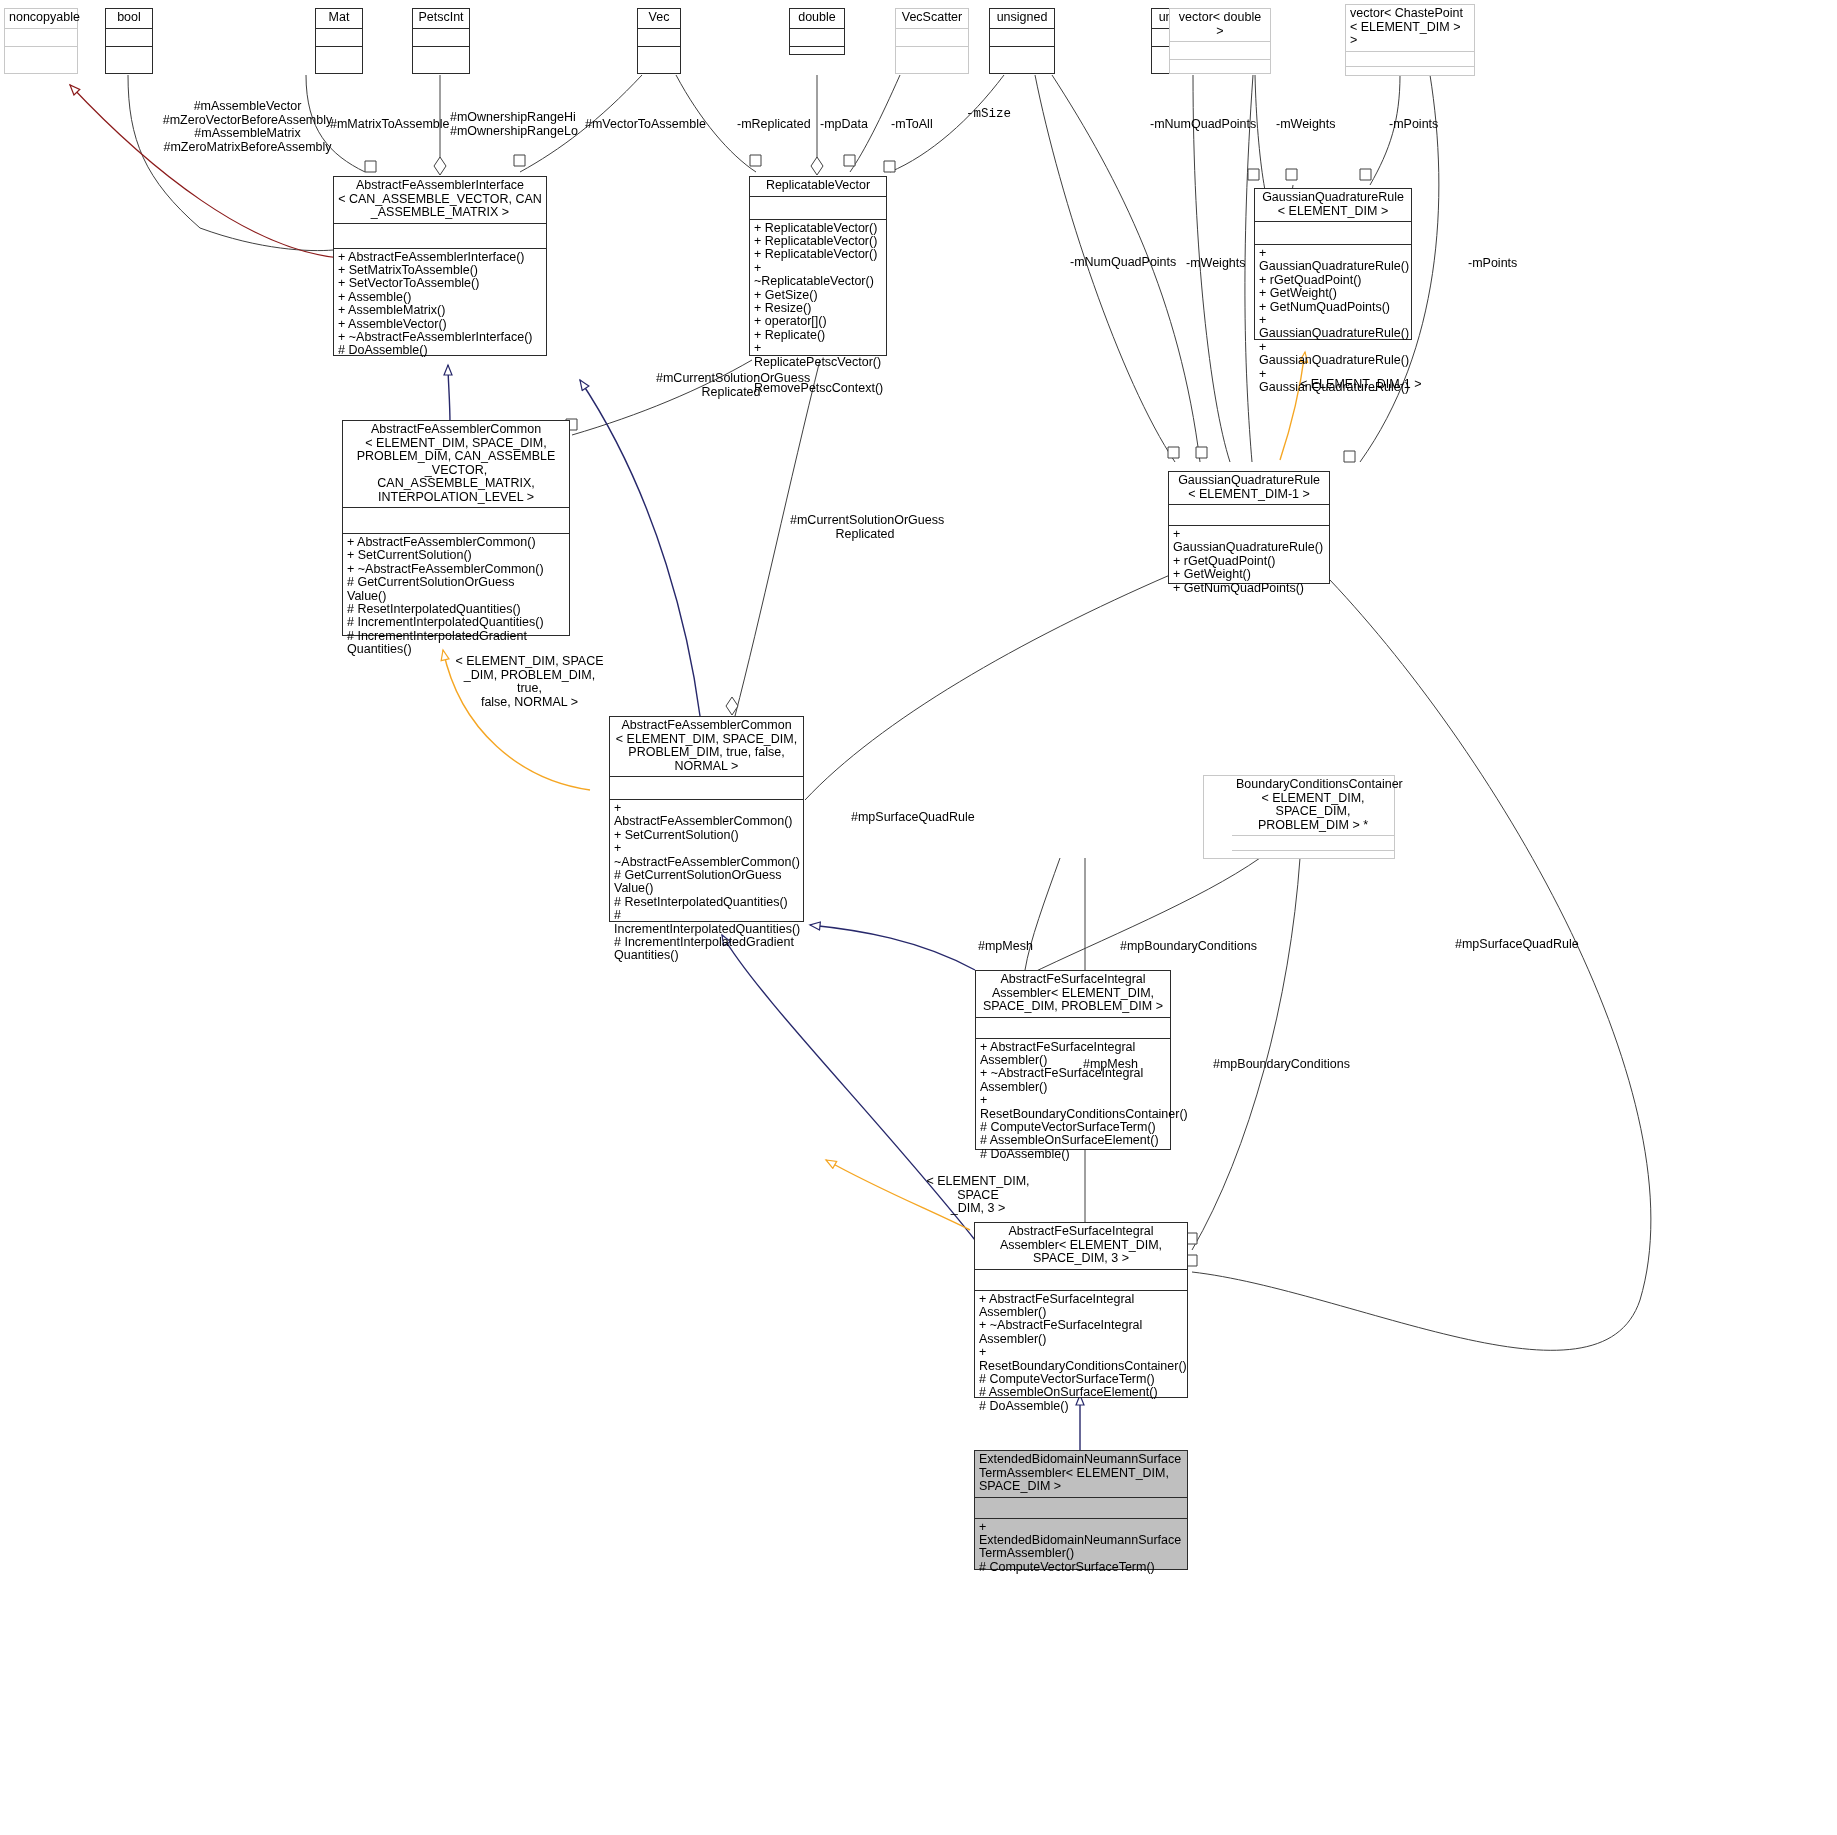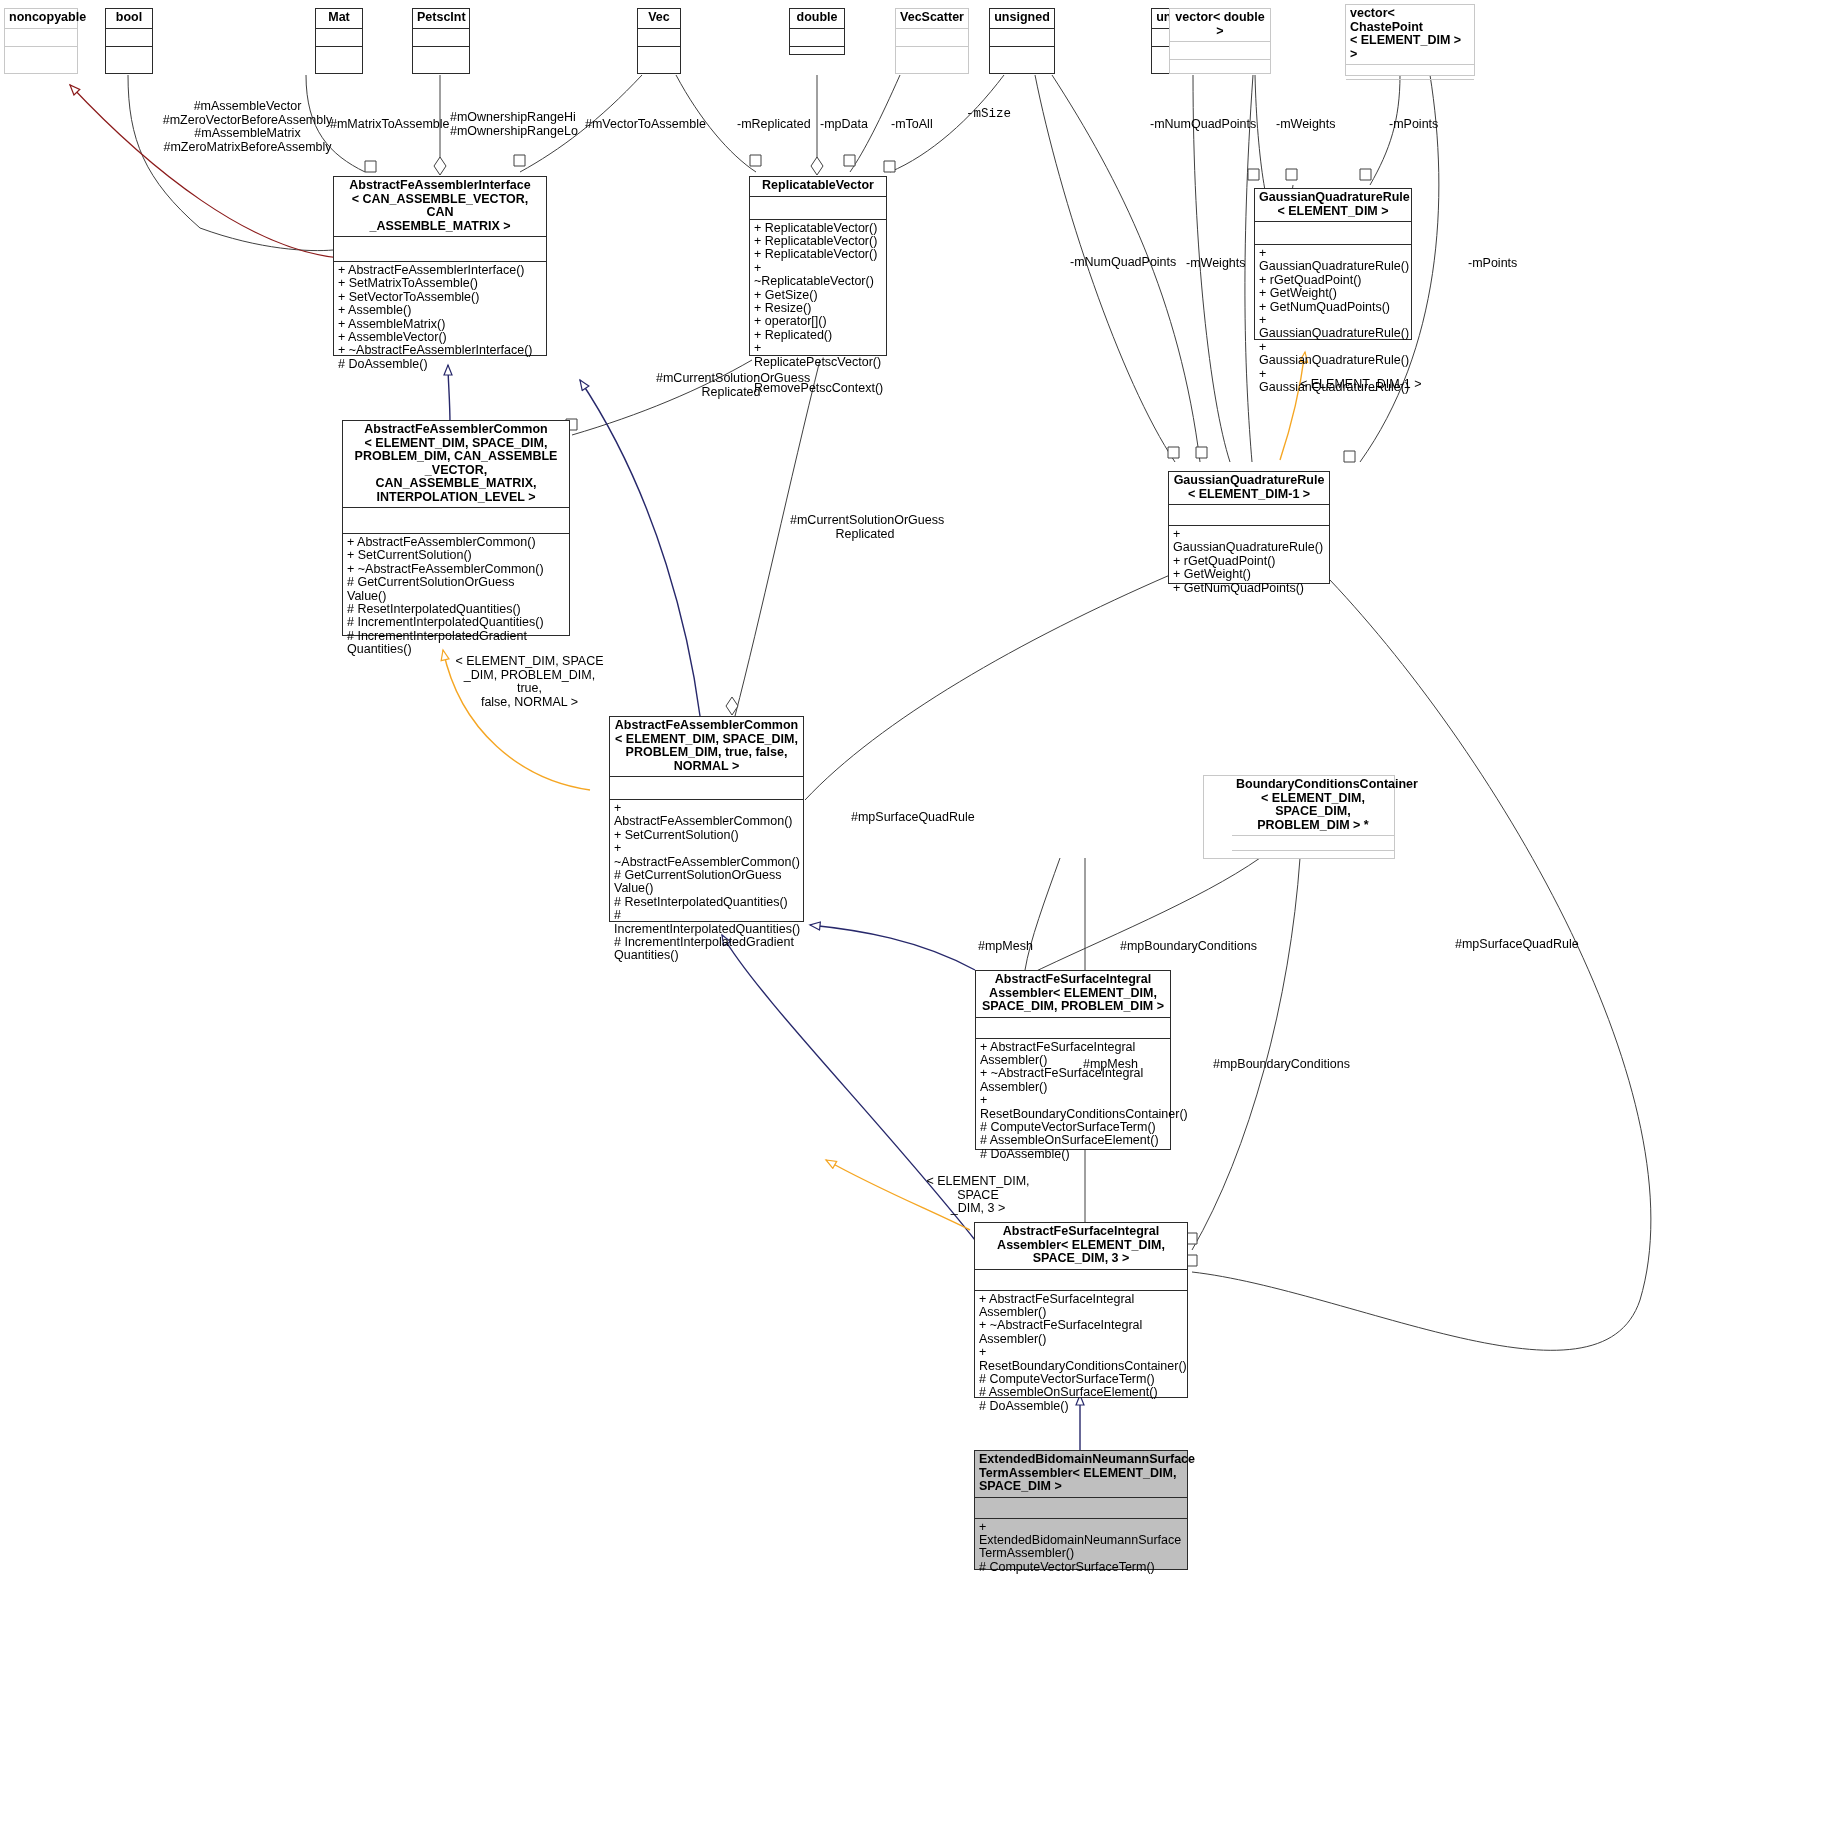--- a/index.html
+++ b/index.html
@@ -9,21 +9,21 @@
   #canvas{position:absolute;left:0;top:0;width:1837px;height:1835px;}
   svg.edges{position:absolute;left:0;top:0;width:1837px;height:1835px;pointer-events:none;}
 
   .uml{position:absolute;box-sizing:border-box;background:#fff;
        border:1px solid #000;z-index:5;}
   .uml.solid{border:1.5px solid #2b2b2b;}
   .uml.faint{border:1px solid #c8c8c8;}
   .uml.filled{background:#bfbfbf;border:1.5px solid #2b2b2b;}
 
   .uml .title{text-align:center;padding:2px 4px 3px 4px;line-height:13.5px;
-              white-space:pre-line;font-weight:bold;}
+              white-space:pre-line;}
   .uml .title.left{text-align:left;}
   .uml .sep{height:1px;background:#2b2b2b;}
   .uml.faint .sep{background:#c8c8c8;}
   .uml .attrs{min-height:17px;}
   .uml .ops{padding:2px 3px 3px 4px;line-height:13.4px;}
   .uml .ops div{white-space:pre-line;}
 
   .edgelabel{position:absolute;z-index:6;color:#000;font-size:12.5px;
              line-height:13.5px;white-space:pre-line;background:transparent;}
   .edgelabel.center{text-align:center;}
@@ -246,21 +246,21 @@
       <div class="attrs" style="min-height:22px"></div>
     <div class="sep"></div>
     <div class="ops">
       <div>+ ReplicatableVector()</div>
       <div>+ ReplicatableVector()</div>
       <div>+ ReplicatableVector()</div>
       <div>+ ~ReplicatableVector()</div>
       <div>+ GetSize()</div>
       <div>+ Resize()</div>
       <div>+ operator[]()</div>
-      <div>+ Replicated()</div>
+      <div>+ Replicate()</div>
       <div>+ ReplicatePetscVector()</div>
       <div>- RemovePetscContext()</div>
     </div>
   </div>
 
   <div class="uml solid" style="left:1254px;top:188px;width:158px;height:152px;">
     <div class="title">GaussianQuadratureRule
 &lt; ELEMENT_DIM &gt;</div>
     <div class="sep"></div>
       <div class="attrs" style="min-height:22px"></div>

